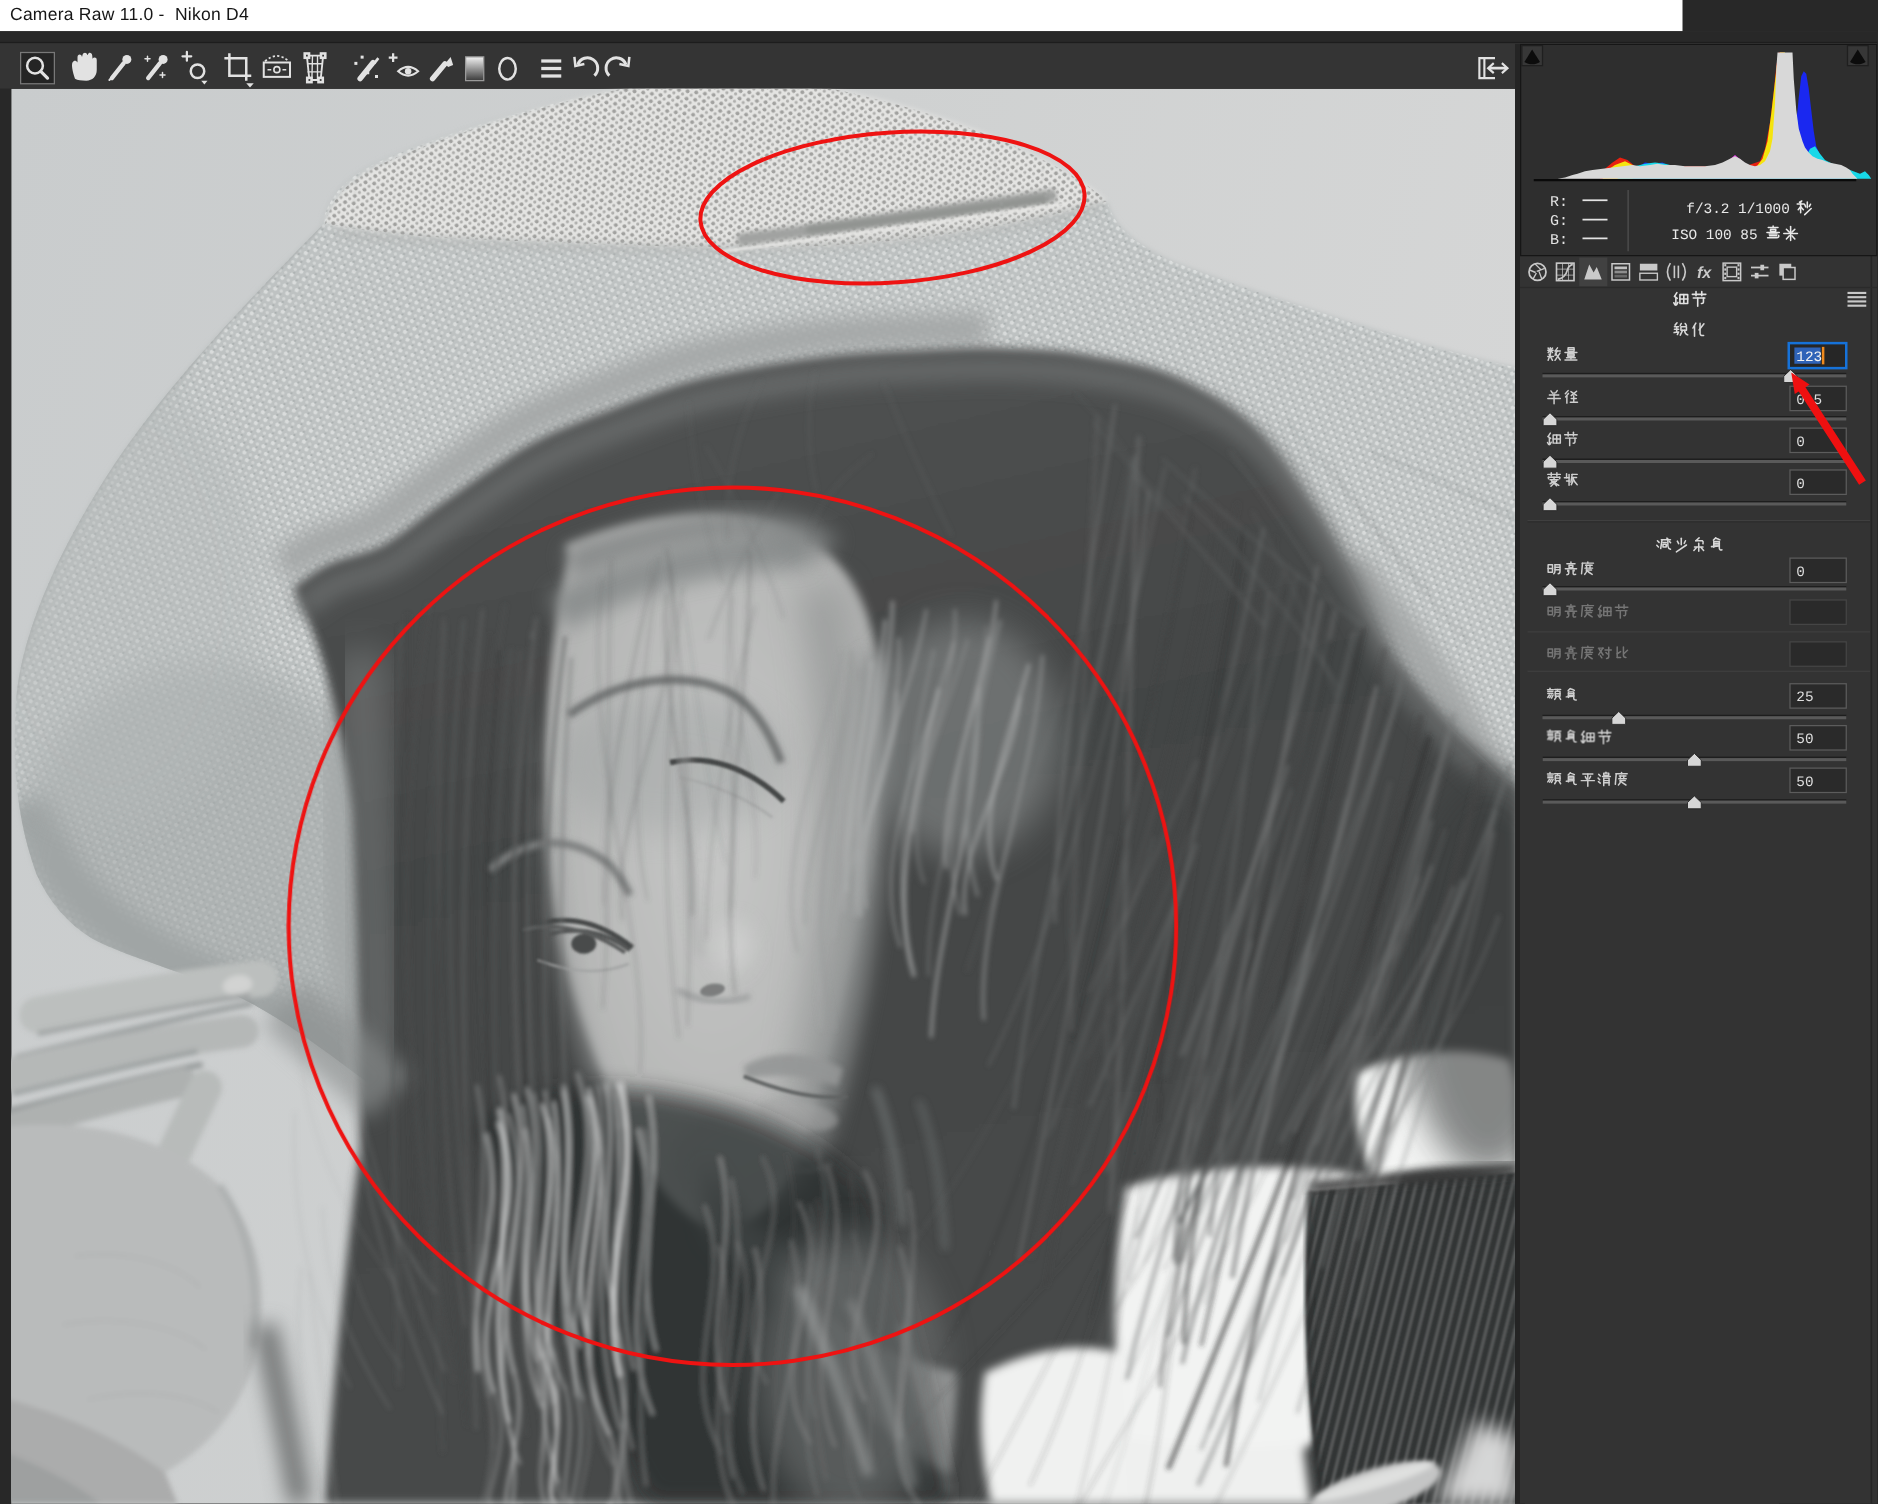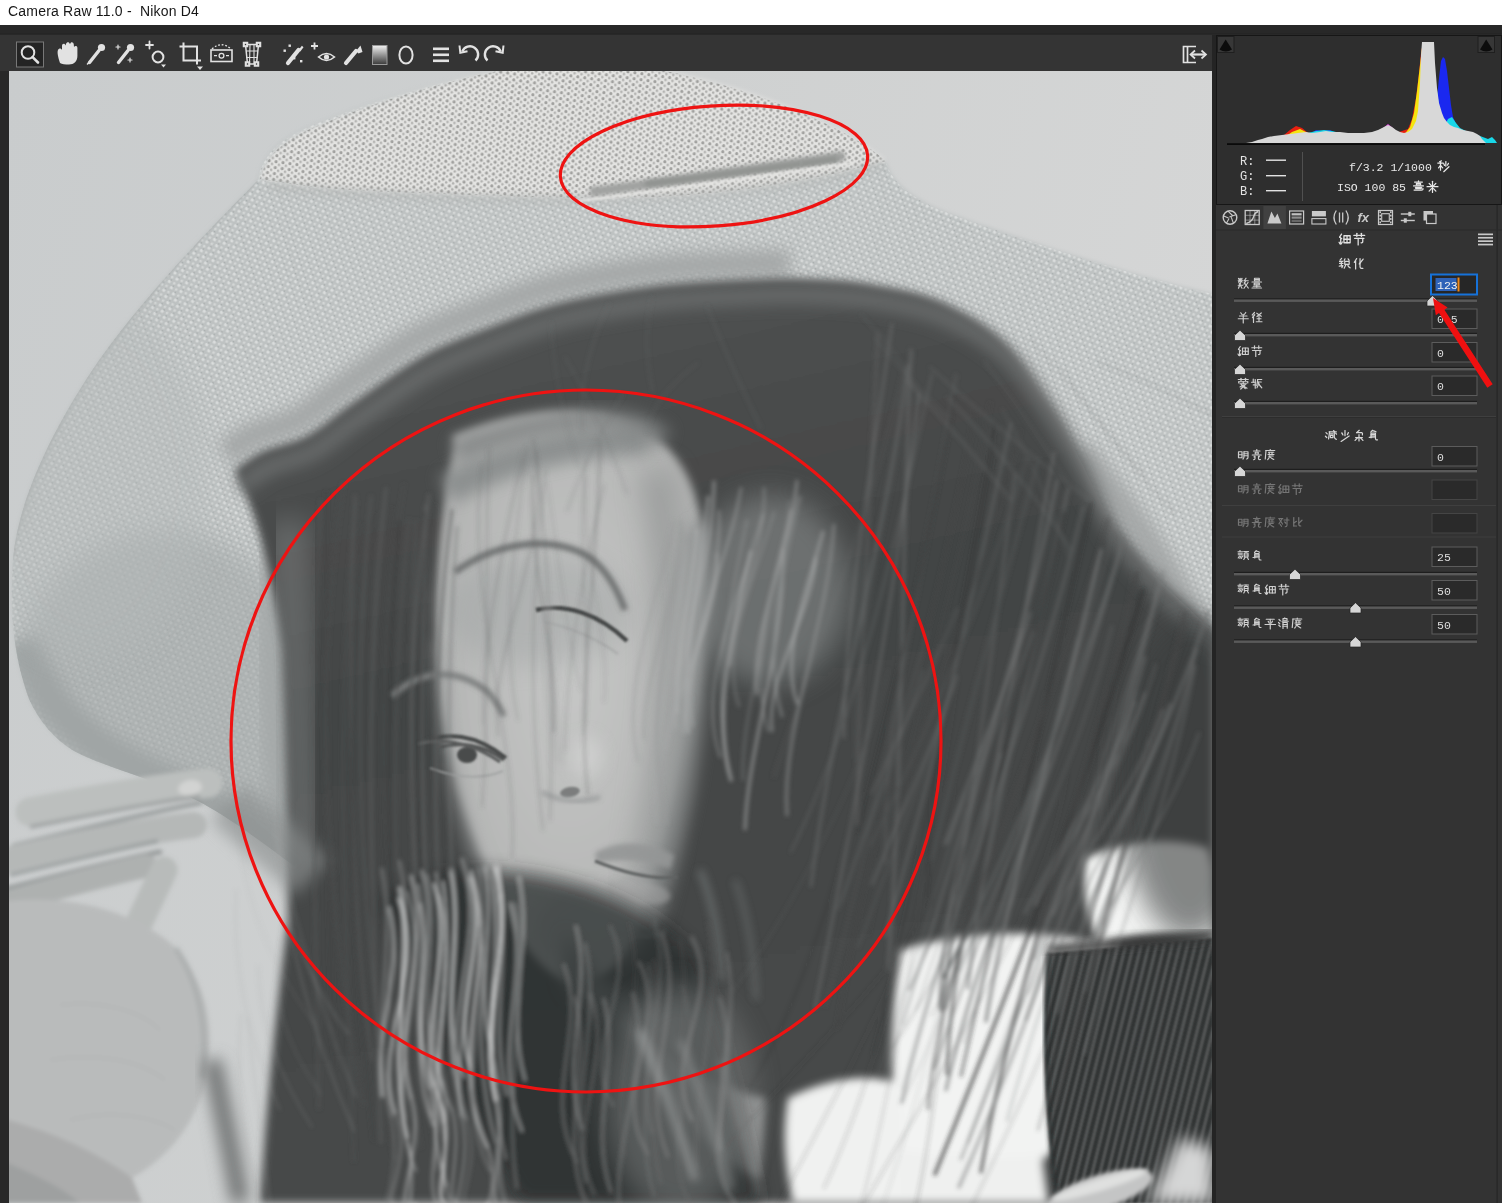--- a/index.html
+++ b/index.html
@@ -1,17 +1,17 @@
 <!DOCTYPE html>
 <html><head><meta charset="utf-8"><title>Camera Raw</title>
 <style>
 *{margin:0;padding:0;box-sizing:border-box}
 html,body{width:1502px;height:1203px;overflow:hidden;background:#282828;font-family:"Liberation Sans",sans-serif}
 .abs{position:absolute;display:block}
-#titlebar{position:absolute;left:0;top:0;width:1502px;height:25px;background:#ffffff;color:#161616;font-size:14px;line-height:23px;padding-left:8px;letter-spacing:0.2px}
+#titlebar{position:absolute;left:0;top:0;width:1346px;height:25px;background:#ffffff;color:#161616;font-size:14px;line-height:23px;padding-left:8px;letter-spacing:0.2px}
 </style></head>
 <body>
 <svg width="0" height="0" style="position:absolute">
     <defs>
       <g id="cxi4" fill="none" stroke-width="9.5" stroke-linecap="round" stroke-linejoin="round">
         <path d="M26,12 L12,34"></path>
         <path d="M12,34 L28,46"></path>
         <path d="M20,46 L20,86"></path>
         <path d="M8,72 L15,84"></path>
         <path d="M32,70 L25,83"></path>

